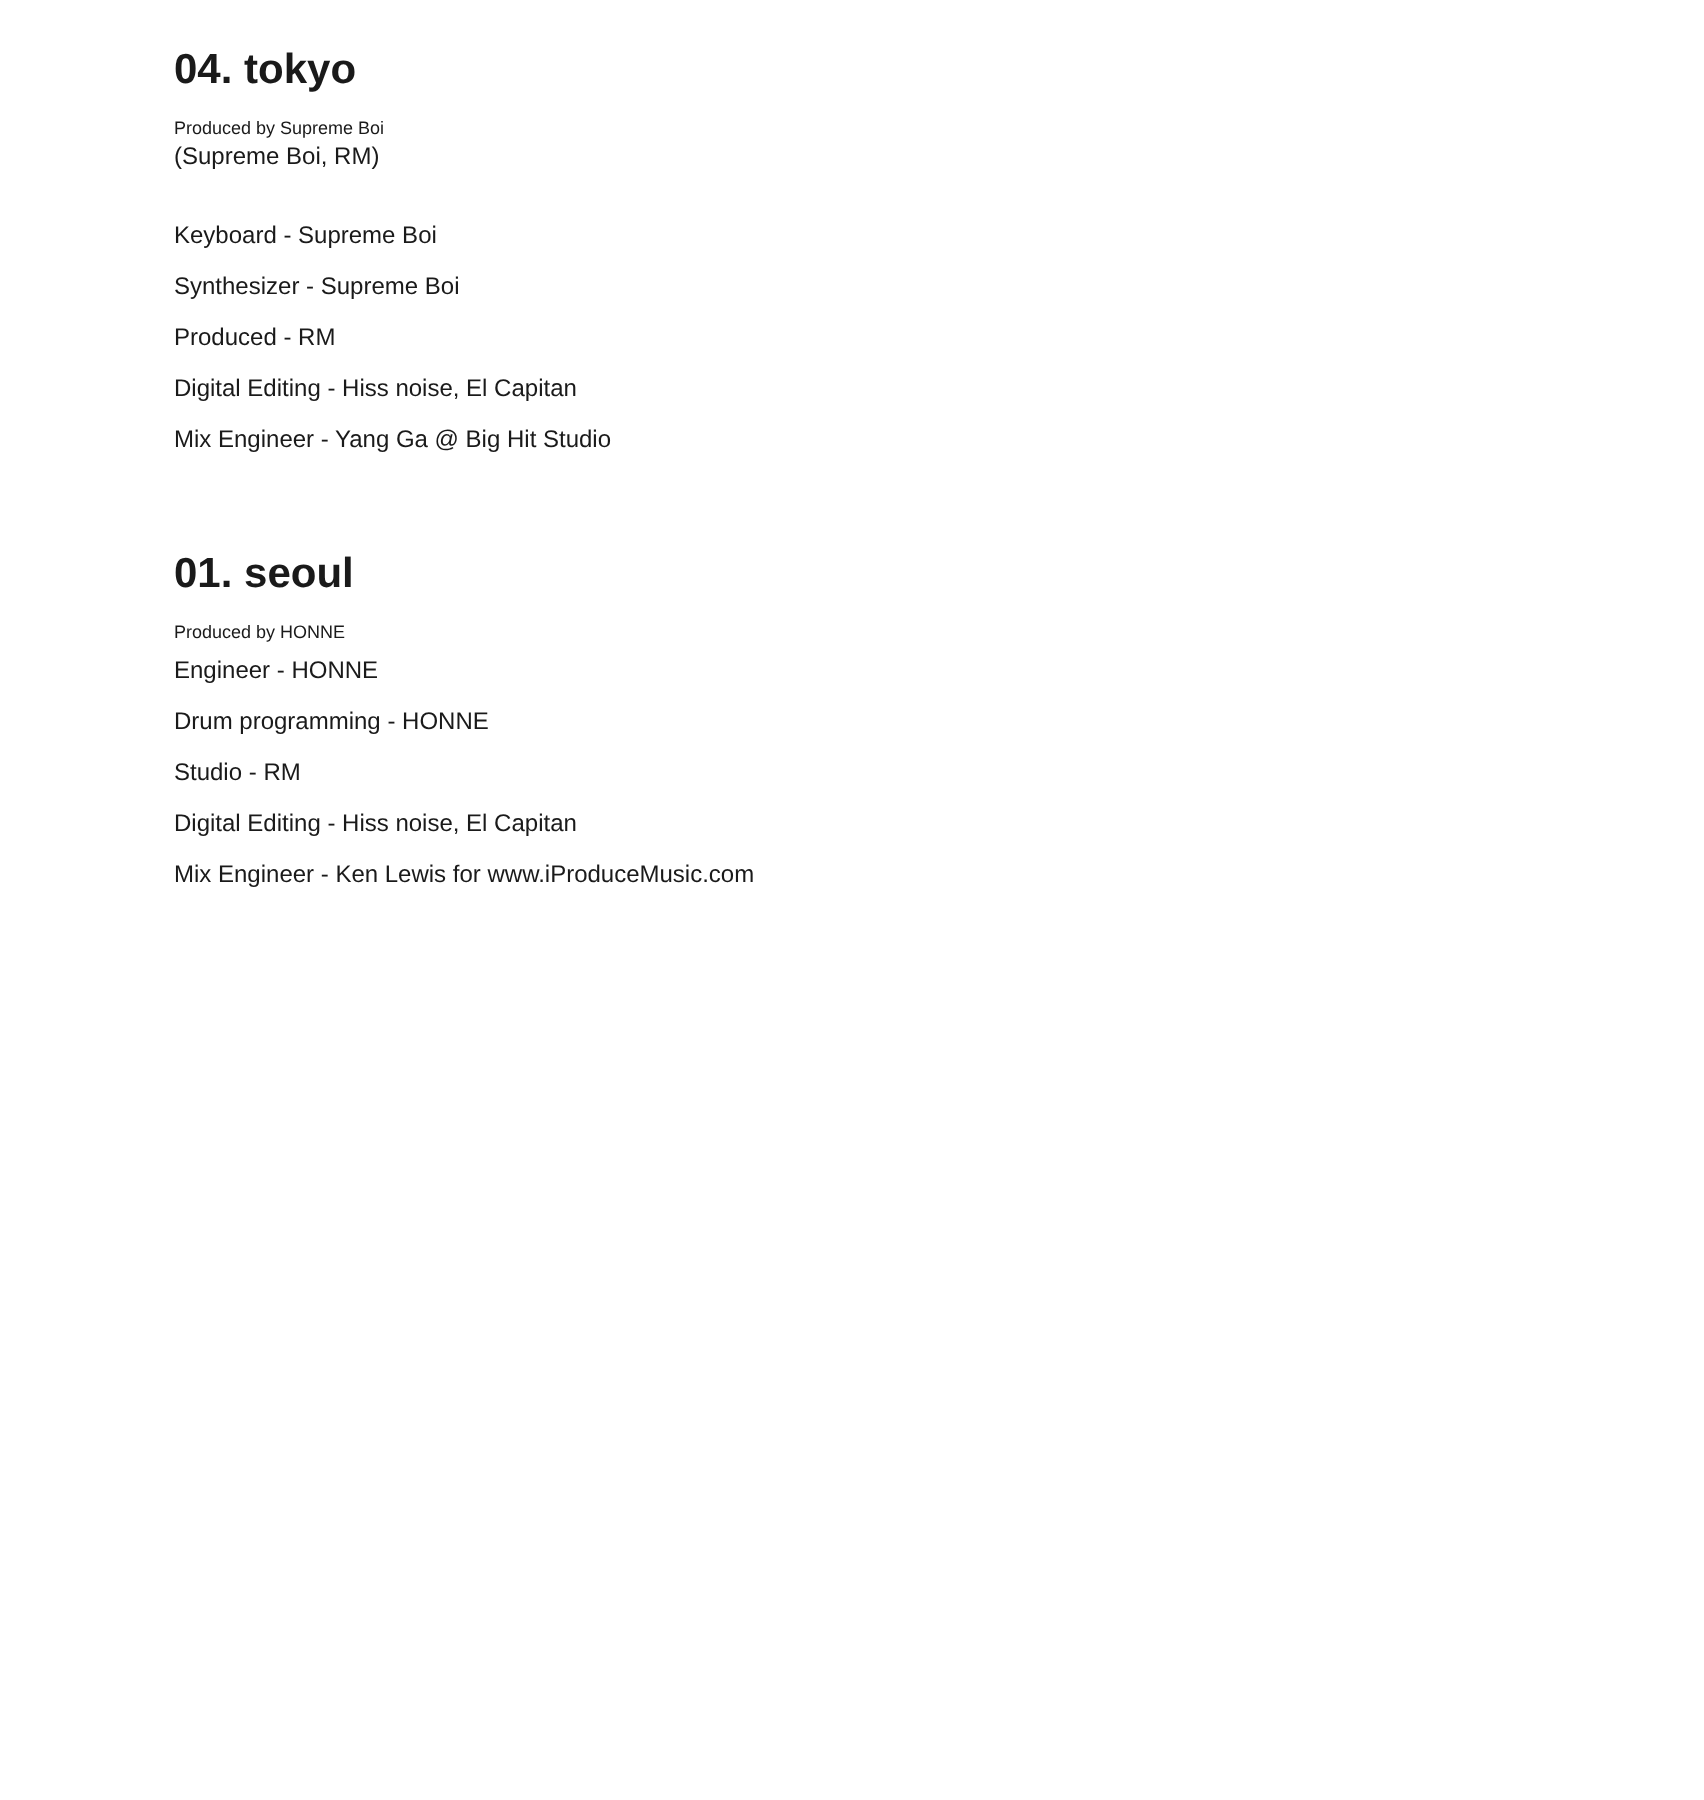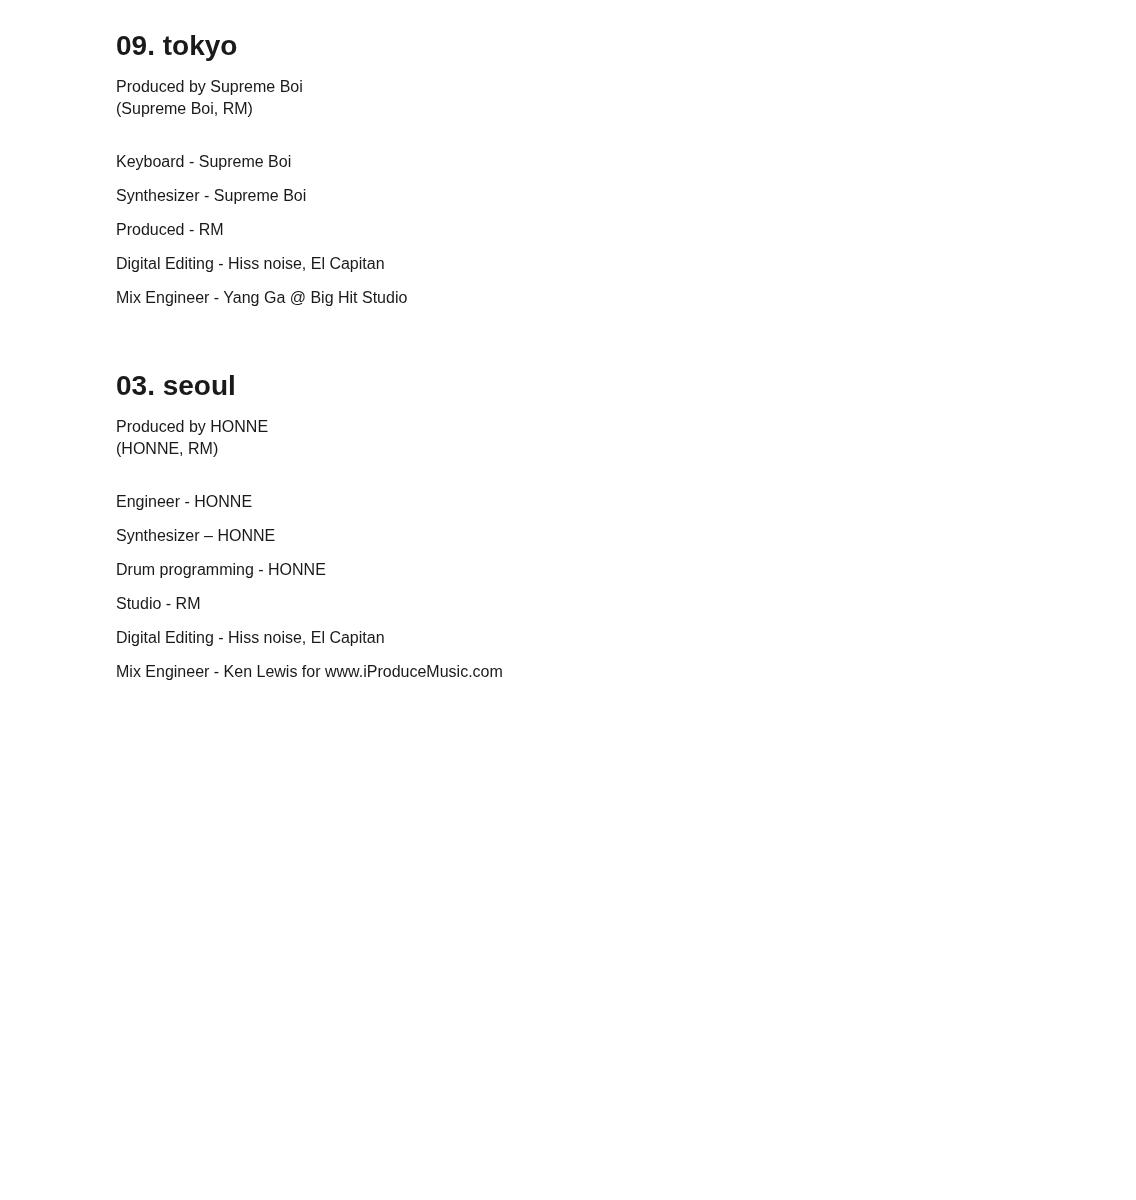--- a/index.html
+++ b/index.html
@@ -22,21 +22,21 @@
       margin-bottom: 60px;
     }
 
     .track-title {
       font-size: 28px;
       font-weight: 800;
       margin-bottom: 16px;
     }
 
     .produced-by {
-      font-size: 16px;
+      font-size: 12px;
       margin-bottom: 4px;
     }
 
     .copyright-line {
       font-size: 16px;
       margin-bottom: 32px;
     }
 
     .credits-group {
       margin-top: 8px;
@@ -52,37 +52,35 @@
       text-decoration-style: wavy;
       text-decoration-color: #e02020;
       text-underline-offset: 2px;
     }
   </style>
 </head>
 <body>
 
 <div id="tracks-container">
     <div class="track-section">
-      <h2 class="track-title">09. tokyo</h2>
+      <h2 class="track-title">04. tokyo</h2>
       <p class="produced-by">Produced by Supreme Boi</p>
       <p class="copyright-line">(Supreme Boi, RM)</p>
       <div class="credits-group">
         <p class="credit-line">Keyboard - Supreme Boi</p>
         <p class="credit-line"><span class="spell-underline">Synthesizer</span> - Supreme Boi</p>
         <p class="credit-line">Produced - RM</p>
         <p class="credit-line">Digital Editing - Hiss noise, El Capitan</p>
         <p class="credit-line">Mix Engineer - Yang Ga @ Big Hit Studio</p>
       </div>
     </div>
     <div class="track-section">
-      <h2 class="track-title">03. seoul</h2>
+      <h2 class="track-title">01. seoul</h2>
       <p class="produced-by">Produced by HONNE</p>
-      <p class="copyright-line">(HONNE, RM)</p>
       <div class="credits-group">
         <p class="credit-line">Engineer - HONNE</p>
-        <p class="credit-line">Synthesizer – HONNE</p>
         <p class="credit-line">Drum programming - HONNE</p>
         <p class="credit-line">Studio - RM</p>
         <p class="credit-line">Digital Editing - Hiss noise, El Capitan</p>
         <p class="credit-line">Mix Engineer - Ken Lewis for www.iProduceMusic.com</p>
       </div>
     </div>
   </div>
 
 </body></html>

